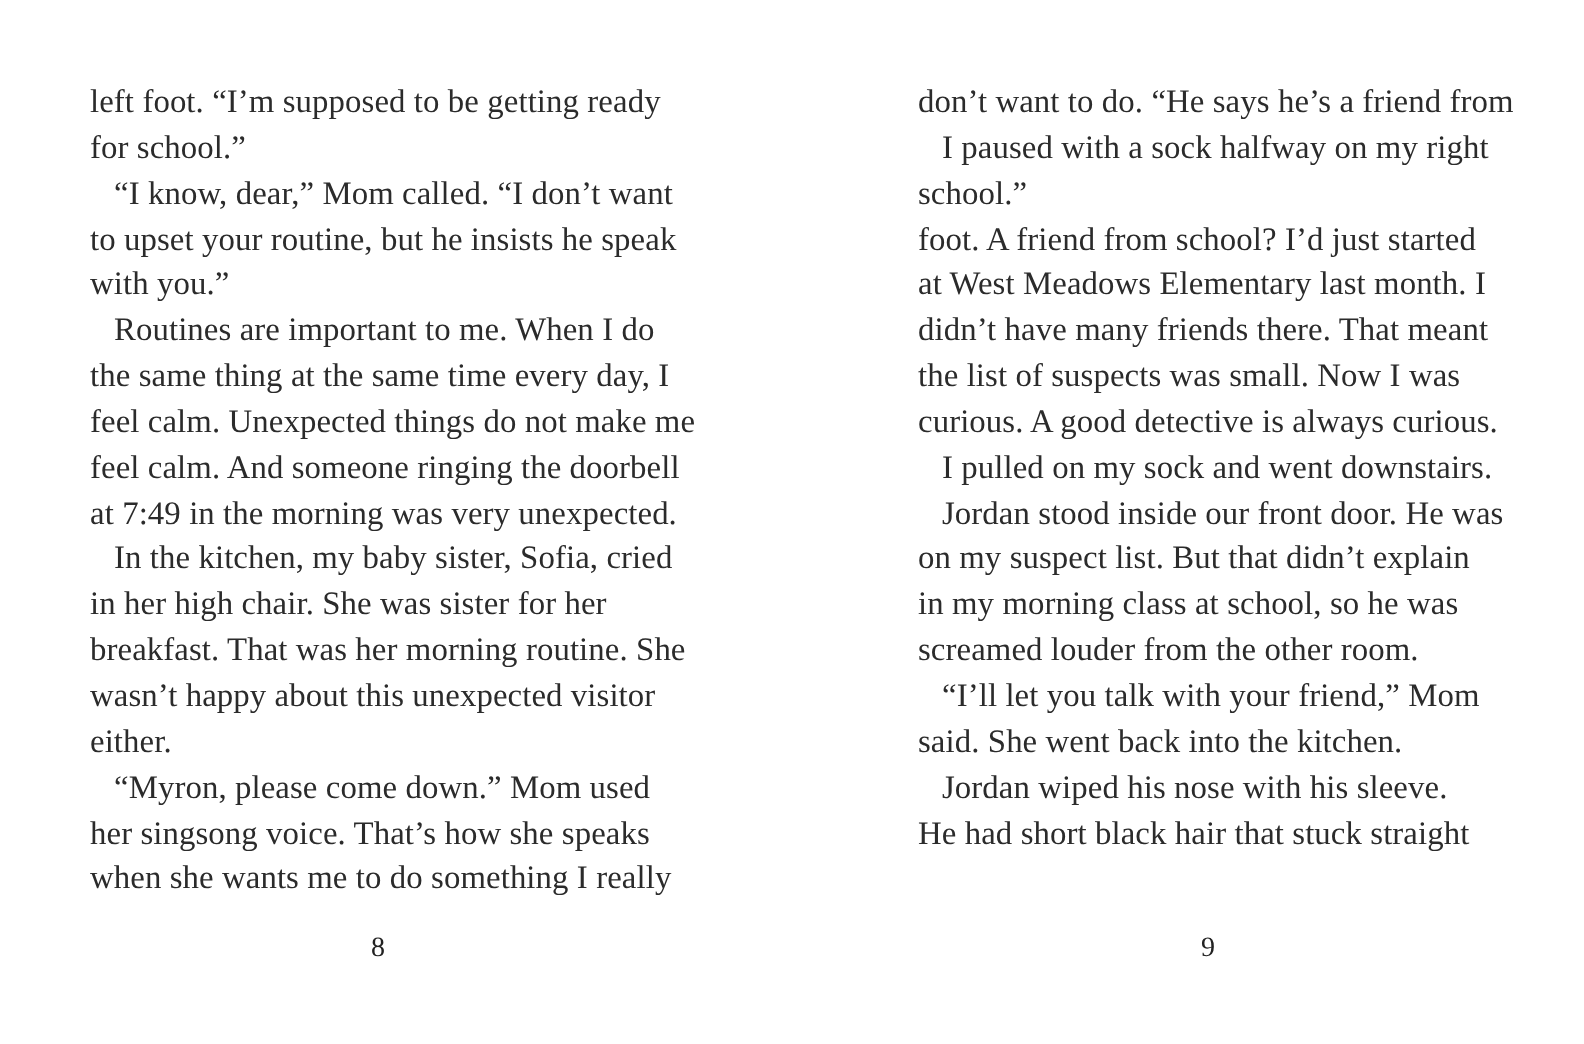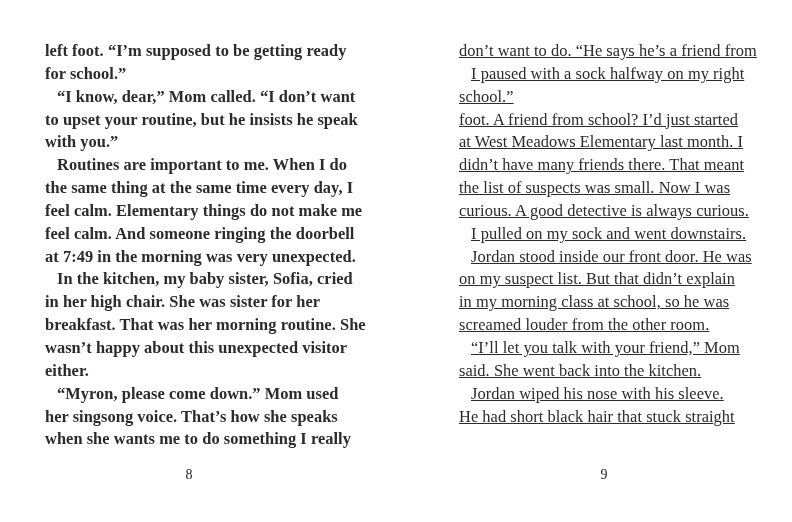--- a/index.html
+++ b/index.html
@@ -30,22 +30,22 @@
     .page.right { left: 396px; }
     .text-block {
       position: absolute;
       top: 40px;
       font-family: "Liberation Serif", "DejaVu Serif", serif;
       font-size: 16.4px;
       line-height: 22.85px;
       letter-spacing: 0.05px;
       color: #2b2b2b;
     }
-    .page.left .text-block { left: 45px; width: 300px; font-weight: bold; }
-    .page.right .text-block { left: 63px; width: 300px; text-decoration: underline; }
+    .page.left .text-block { left: 45px; width: 300px; }
+    .page.right .text-block { left: 63px; width: 300px; }
     .line {
       display: block;
       white-space: nowrap;
       height: 22.85px;
     }
     .line.indent { padding-left: 12px; }
     .page-number {
       position: absolute;
       top: 467px;
       font-family: "Liberation Serif", "DejaVu Serif", serif;
@@ -64,21 +64,21 @@
 
   <div class="page left">
     <div class="text-block">
       <span class="line">left foot. “I’m supposed to be getting ready</span>
       <span class="line">for school.”</span>
       <span class="line indent">“I know, dear,” Mom called. “I don’t want</span>
       <span class="line">to upset your routine, but he insists he speak</span>
       <span class="line">with you.”</span>
       <span class="line indent">Routines are important to me. When I do</span>
       <span class="line">the same thing at the same time every day, I</span>
-      <span class="line">feel calm. Elementary things do not make me</span>
+      <span class="line">feel calm. Unexpected things do not make me</span>
       <span class="line">feel calm. And someone ringing the doorbell</span>
       <span class="line">at 7:49 in the morning was very unexpected.</span>
       <span class="line indent">In the kitchen, my baby sister, Sofia, cried</span>
       <span class="line">in her high chair. She was sister for her</span>
       <span class="line">breakfast. That was her morning routine. She</span>
       <span class="line">wasn’t happy about this unexpected visitor</span>
       <span class="line">either.</span>
       <span class="line indent">“Myron, please come down.” Mom used</span>
       <span class="line">her singsong voice. That’s how she speaks</span>
       <span class="line">when she wants me to do something I really</span>

